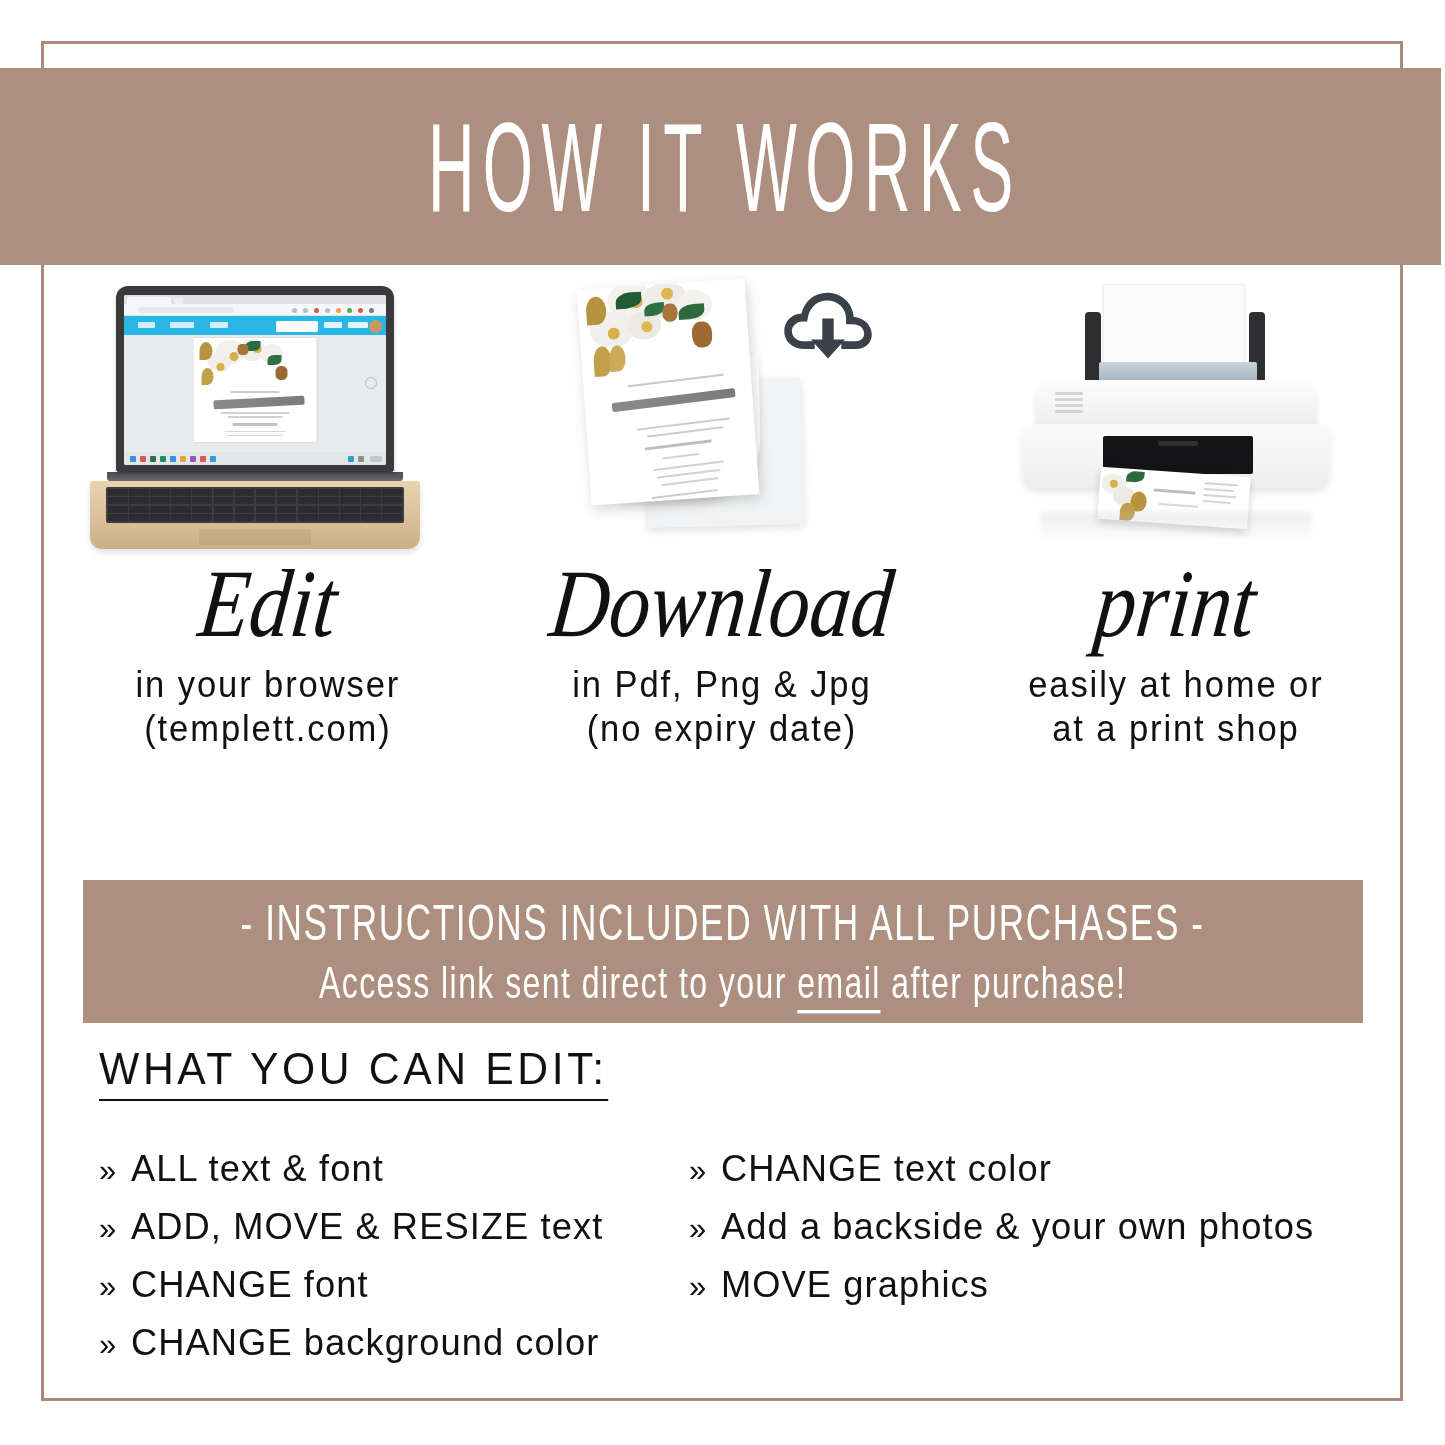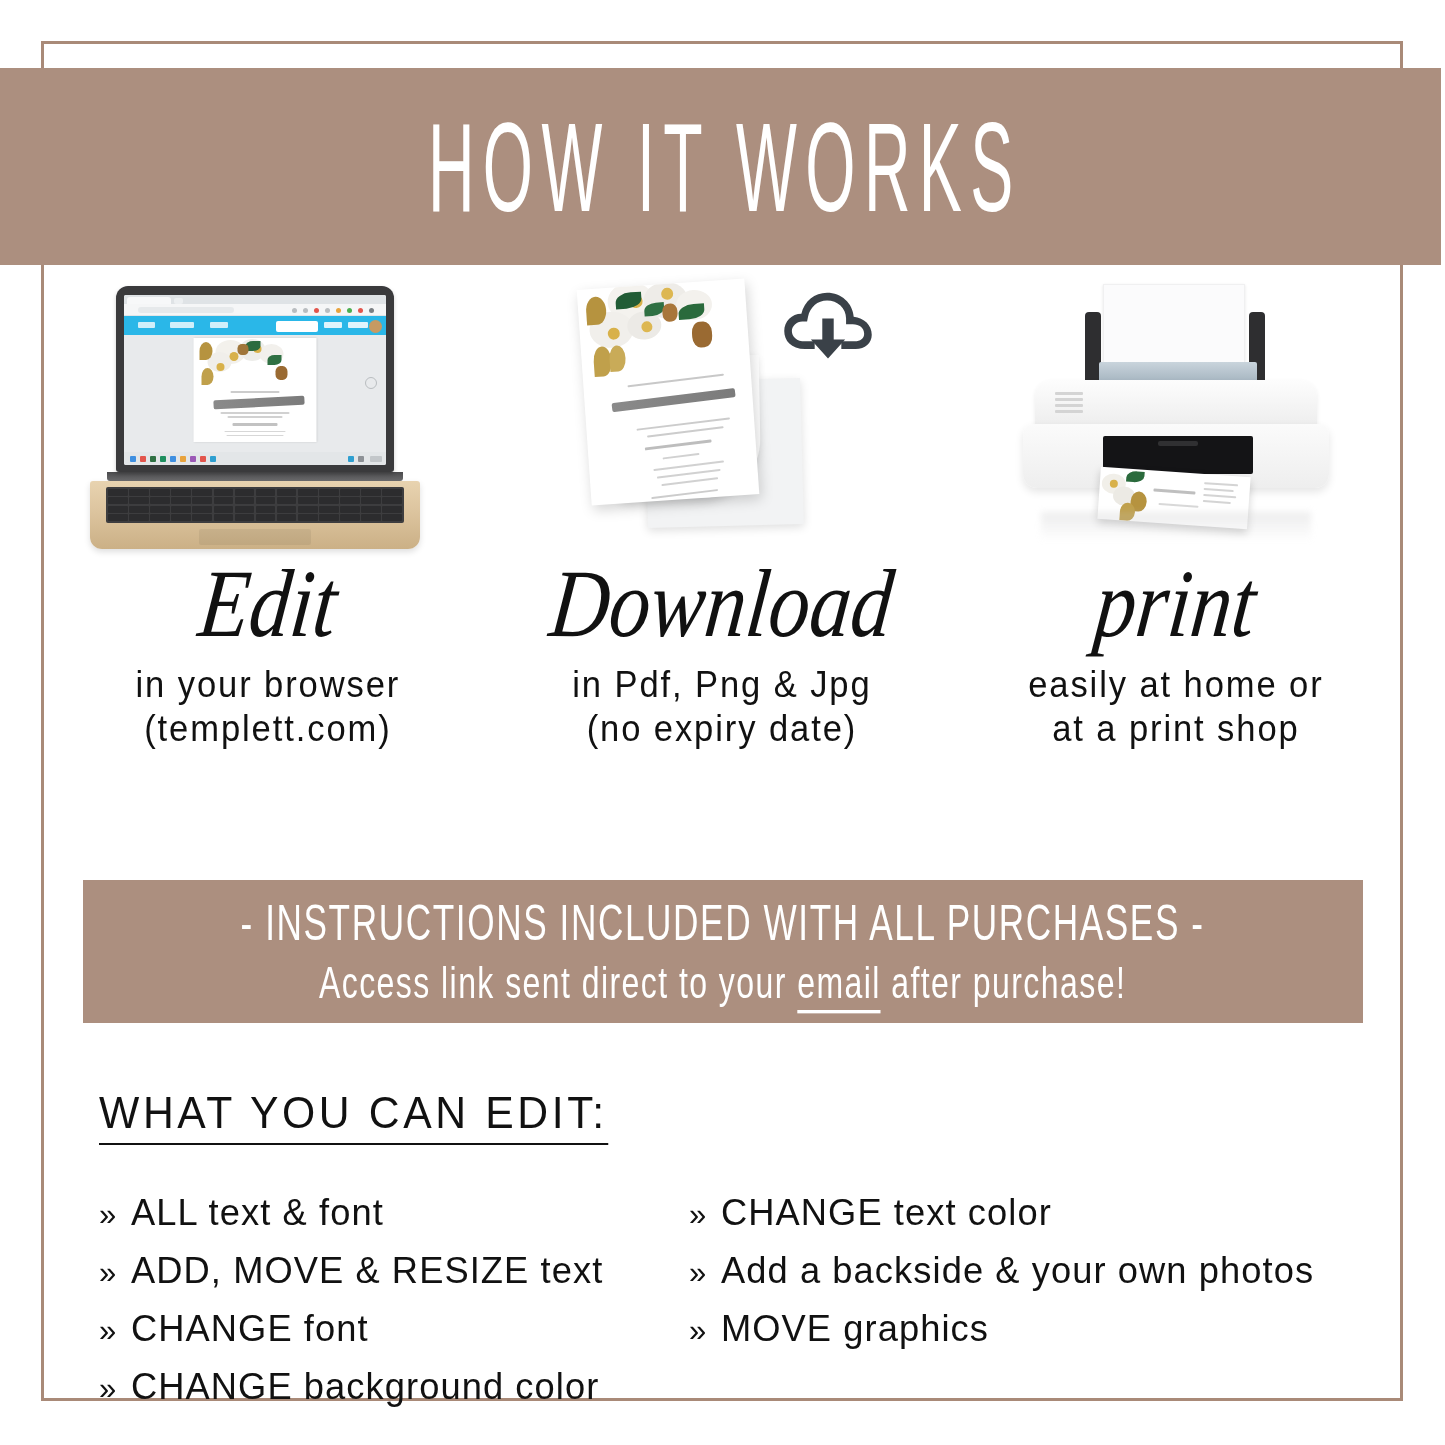--- a/index.html
+++ b/index.html
@@ -160,21 +160,21 @@
     color:#fff;font-size:44px;font-weight:300;letter-spacing:.045em;
     transform:scaleX(.80) scaleY(1.12);white-space:nowrap;line-height:1;
   }
   #instr-line2{
     color:#fff;font-size:40px;font-weight:300;letter-spacing:.045em;
     transform:scaleX(.80) scaleY(1.12);white-space:nowrap;line-height:1;margin-top:17px;
   }
   #instr-line2 .u{border-bottom:3px solid #fff;padding-bottom:3px;}
 
   
-  #edit-section{position:absolute;left:99px;top:1088px;width:1300px;}
+  #edit-section{position:absolute;left:99px;top:1044px;width:1300px;}
   #edit-heading{
     display:inline-block;color:#111;font-size:44px;font-weight:300;letter-spacing:.085em;
     border-bottom:2.5px solid #111;padding-bottom:5px;transform:scaleX(.97);transform-origin:left;
     white-space:nowrap;
   }
   #edit-lists{display:flex;margin-top:48px;}
   #col-left{width:590px;}
   #col-right{flex:1;}
   .li{
     display:flex;align-items:baseline;color:#111;

